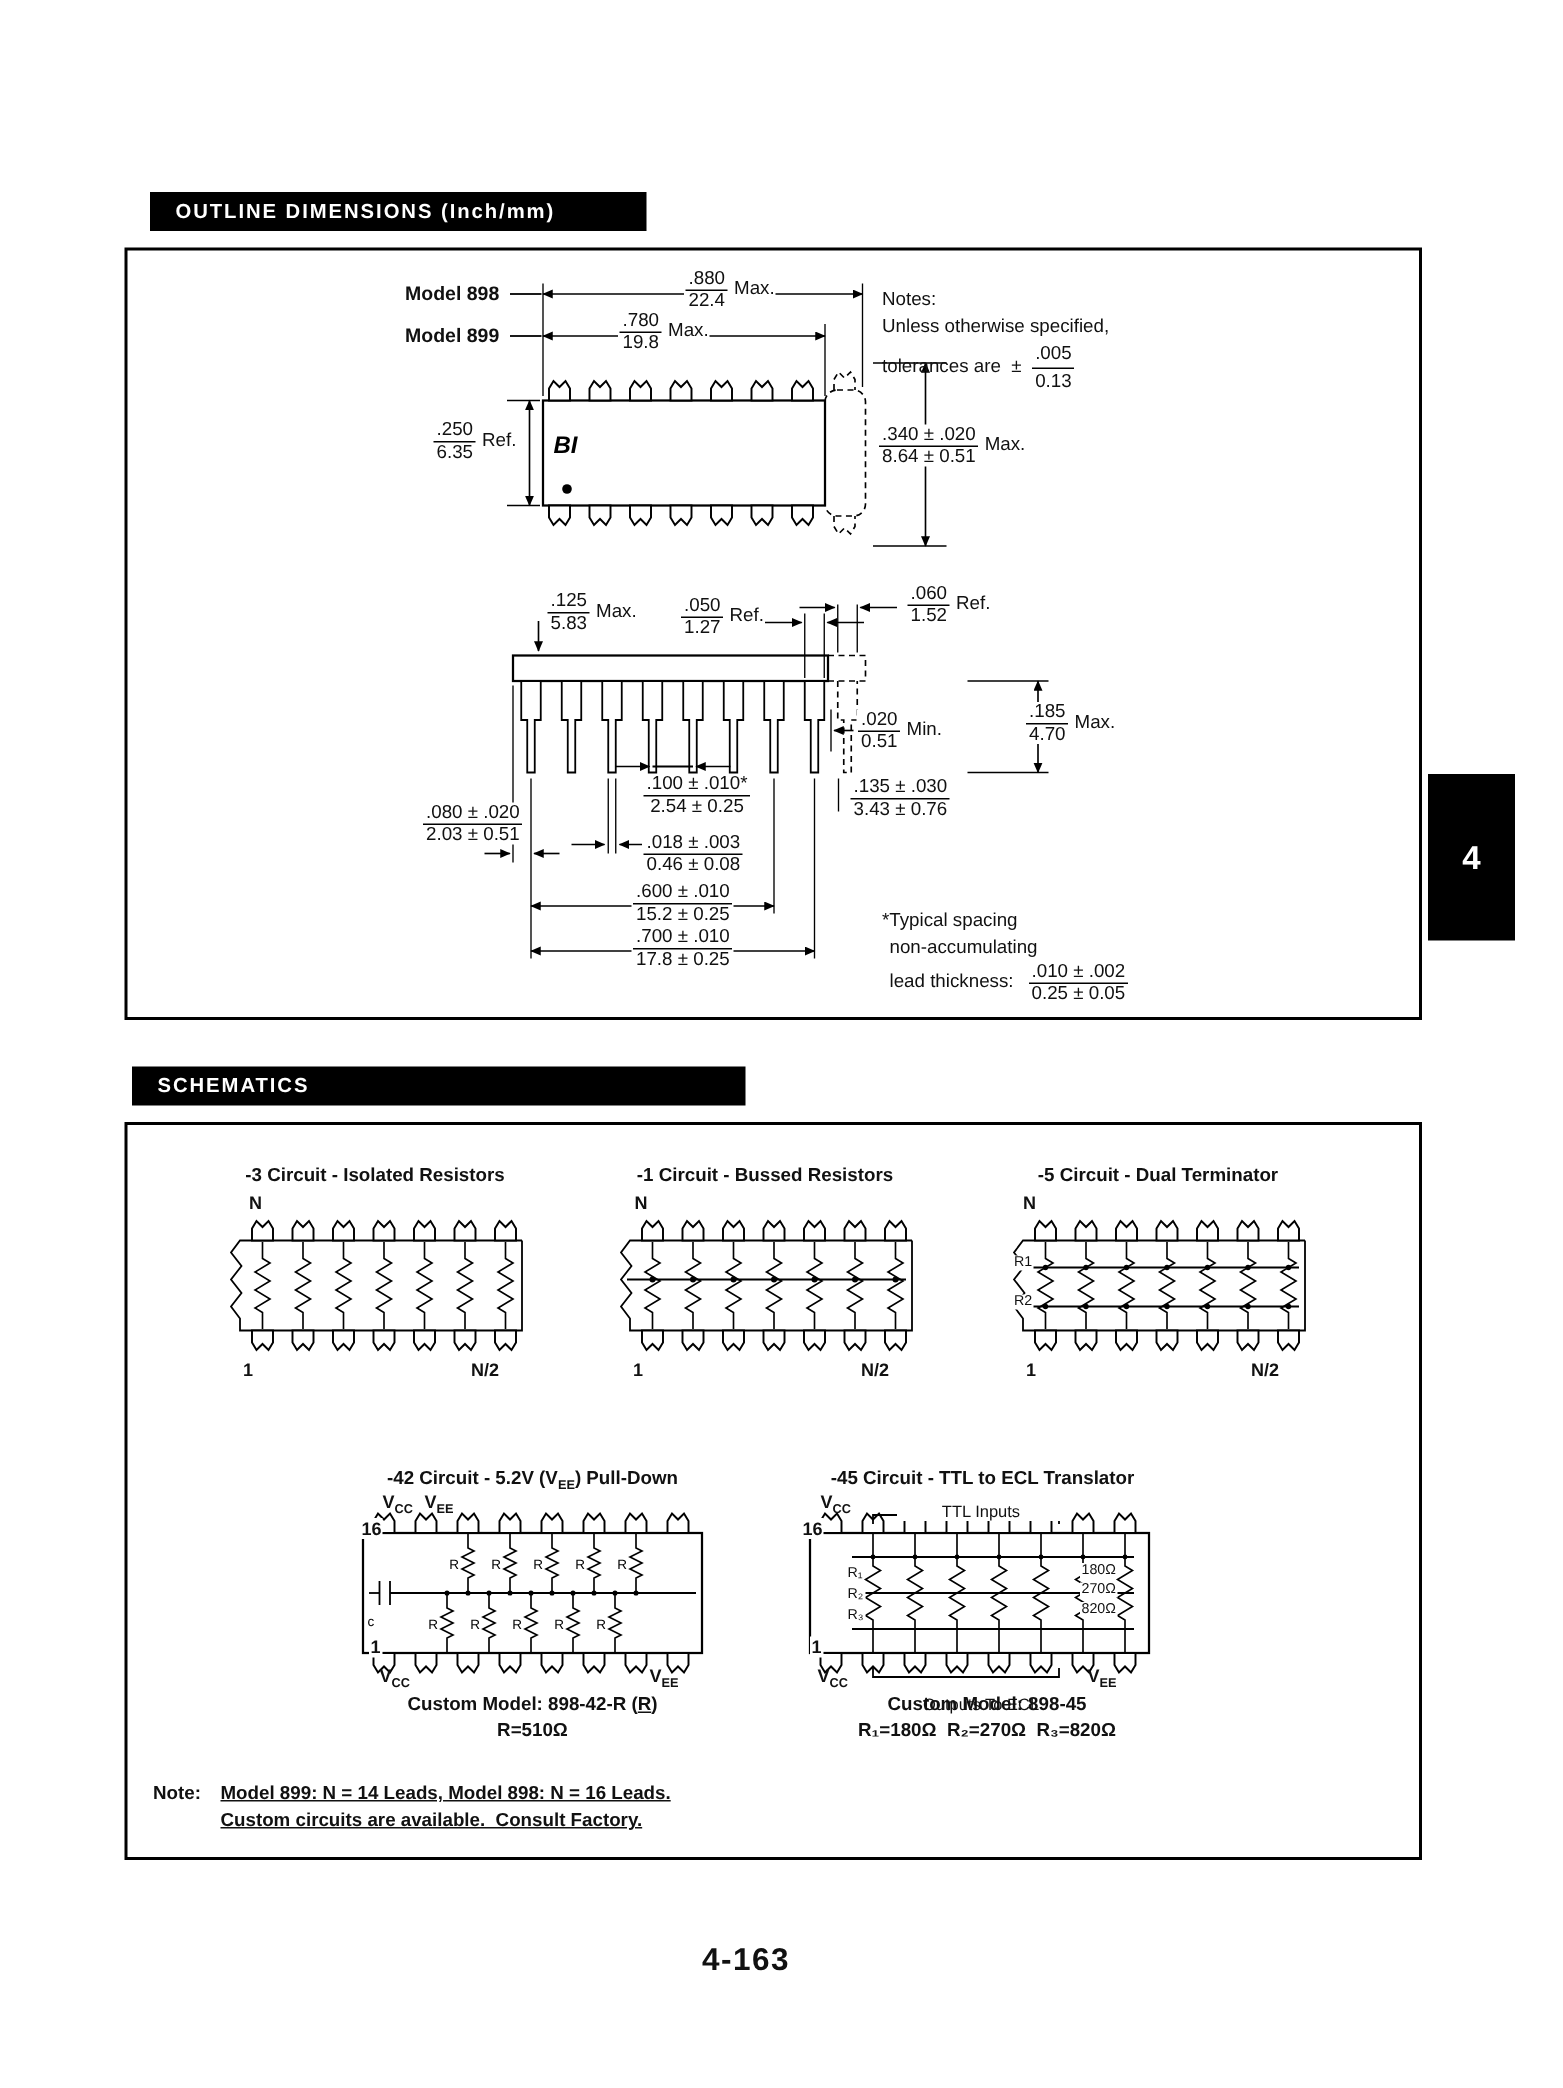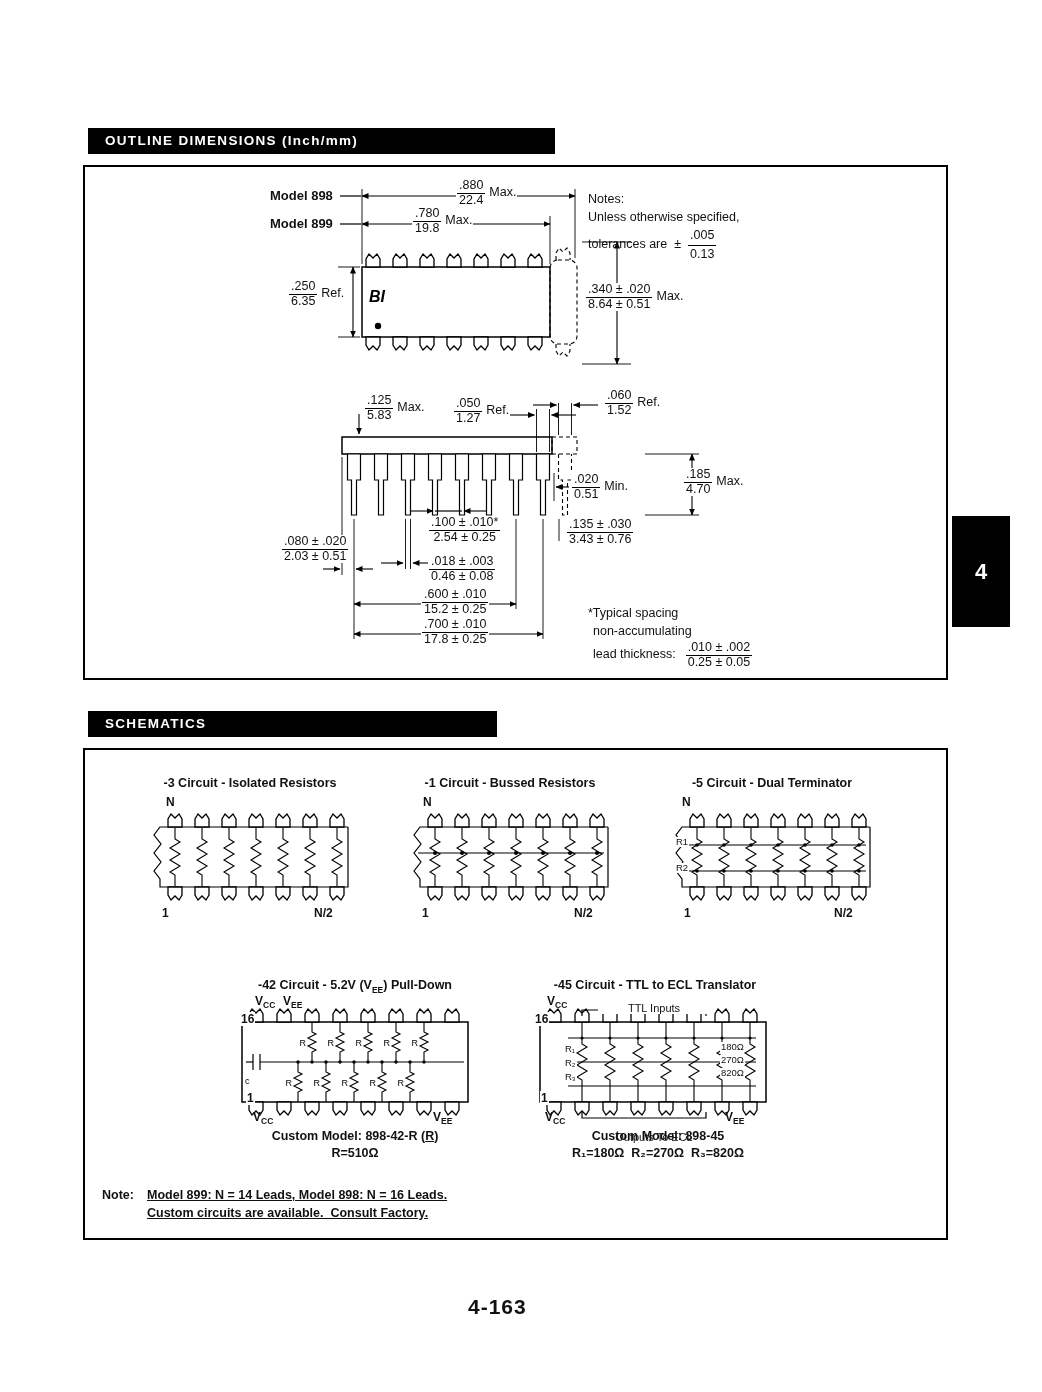--- a/index.html
+++ b/index.html
@@ -49,21 +49,21 @@
           <path d="M0,0 L7,3 L0,6 Z" fill="#000"></path>
         </marker>
       <path id="bump-u" d="M-7,0 L-7,-8 L-4,-13 L0,-9 L4,-13 L7,-8 L7,0 Z" fill="#fff" stroke="#000" stroke-width="1.3"></path>
       <path id="bump-d" d="M-7,0 L-7,8 L-4,13 L0,9 L4,13 L7,8 L7,0 Z" fill="#fff" stroke="#000" stroke-width="1.3"></path>
       <path id="res58" d="M0,0 v11 l5,3 l-10,6 l10,6 l-10,6 l10,6 l-10,6 l5,3 v11" fill="none" stroke="#000" stroke-width="1.1"></path>
       <path id="res40" d="M0,0 v10 l4,2 l-8,4 l8,4 l-8,4 l8,4 l-4,2 v10" fill="none" stroke="#000" stroke-width="1.1"></path>
       <path id="res80" d="M0,0 v22 l5,3 l-10,6 l10,6 l-10,6 l10,6 l-10,6 l5,3 v22" fill="none" stroke="#000" stroke-width="1.1"></path>
     </defs>
   </svg>
 
-  <div class="bar" style="left:88px;top:128px;width:467px;height:26px">
+  <div class="bar" style="left:100px;top:128px;width:331px;height:26px">
     <span>OUTLINE DIMENSIONS (Inch/mm)</span>
   </div>
 
   <div class="panel" style="left:83px;top:165px;width:865px;height:515px">
 
     <svg style="left:0;top:0" width="859" height="509" viewBox="0 0 859 509">
 
       <g>
         <line class="ln" x1="255" y1="29" x2="276" y2="29"></line>
         <line class="ar" x1="277" y1="29" x2="490" y2="29" marker-start="url(#ah)" marker-end="url(#ah)"></line>

